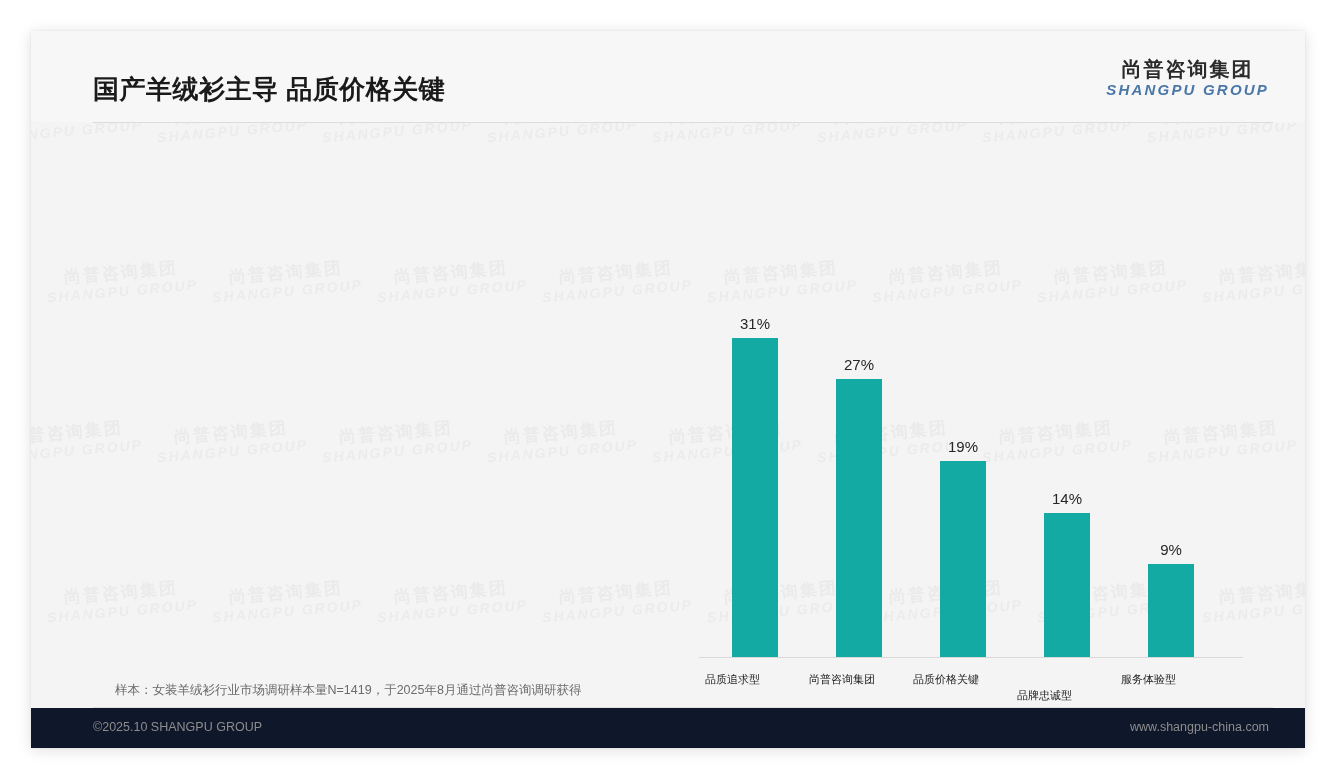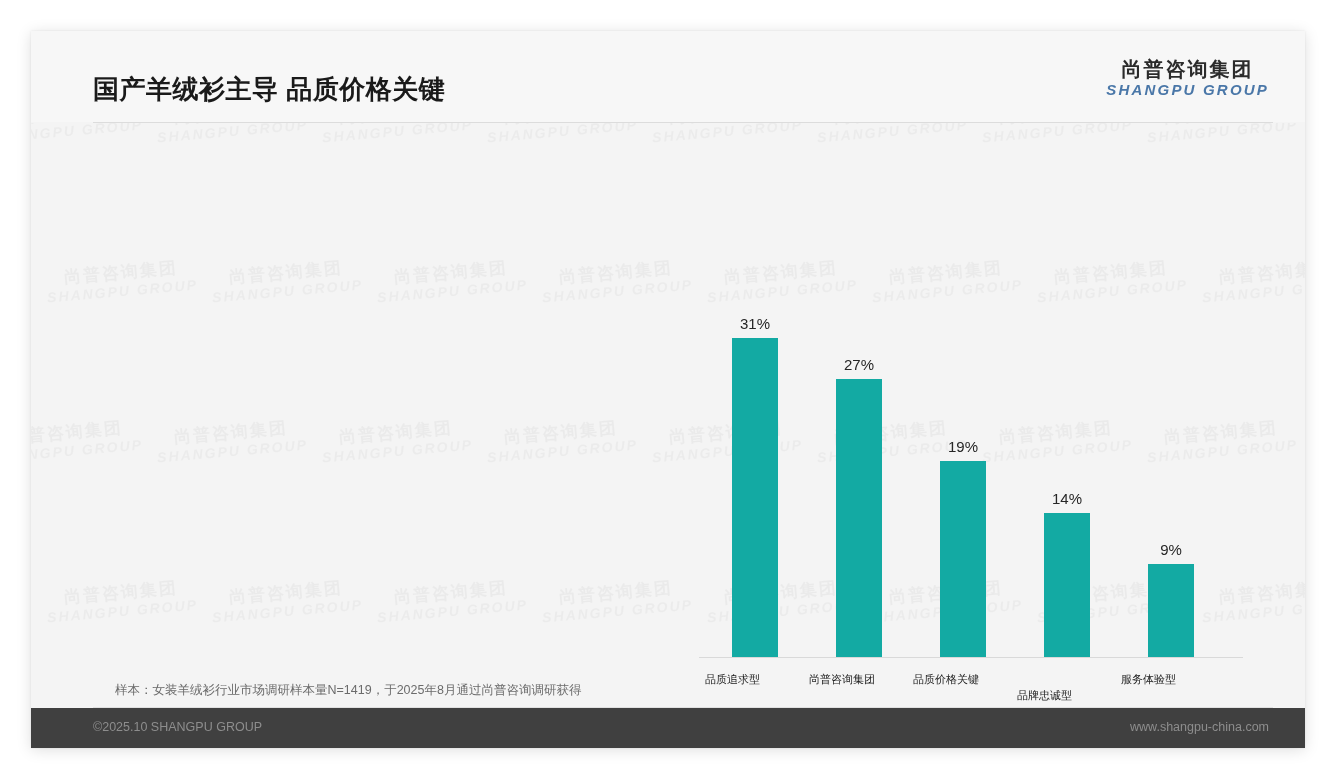--- a/index.html
+++ b/index.html
@@ -230,21 +230,21 @@
     font-size: 12.5px;
     color: #6b6b6b;
     white-space: nowrap;
   }
   #footer {
     position: absolute;
     left: 0;
     top: 677px;
     width: 100%;
     height: 40px;
-    background: #404040;
+    background: #0f172a;
     text-align: center;
   }
   #footer-left {
     position: absolute;
     left: 62px;
     top: 12px;
     font-size: 12.5px;
     color: #8d8d8d;
     white-space: nowrap;
   }

